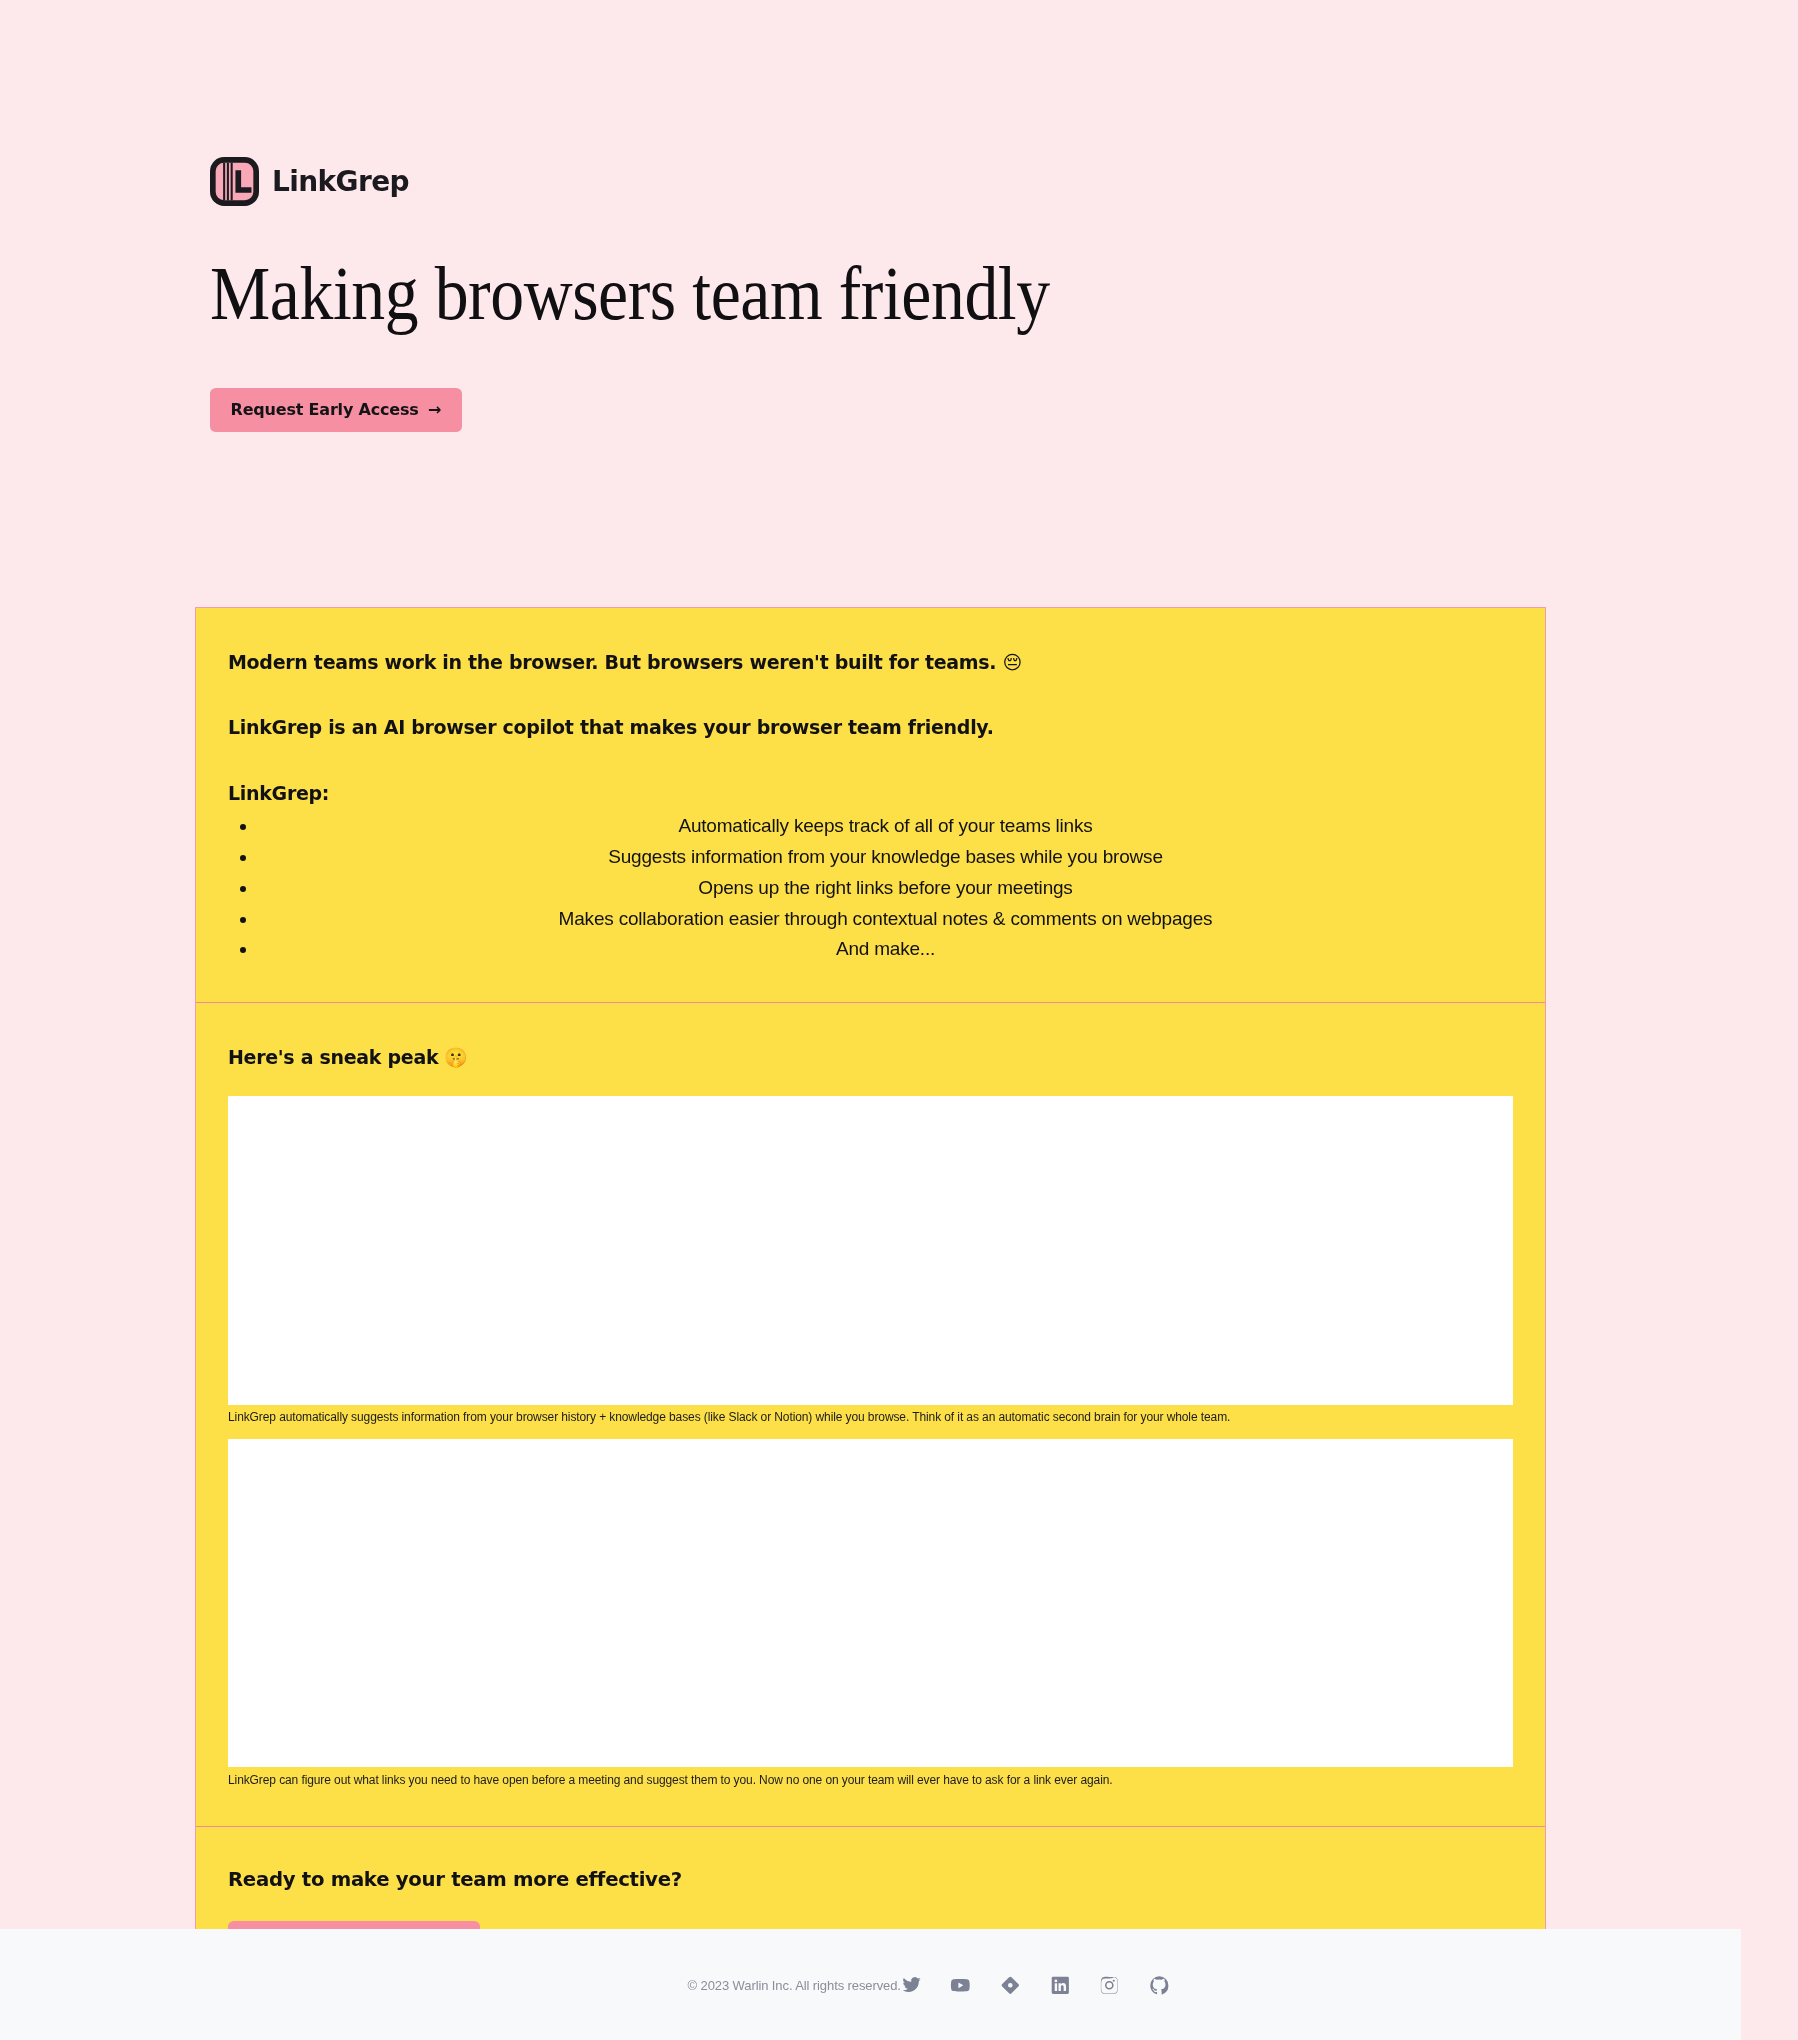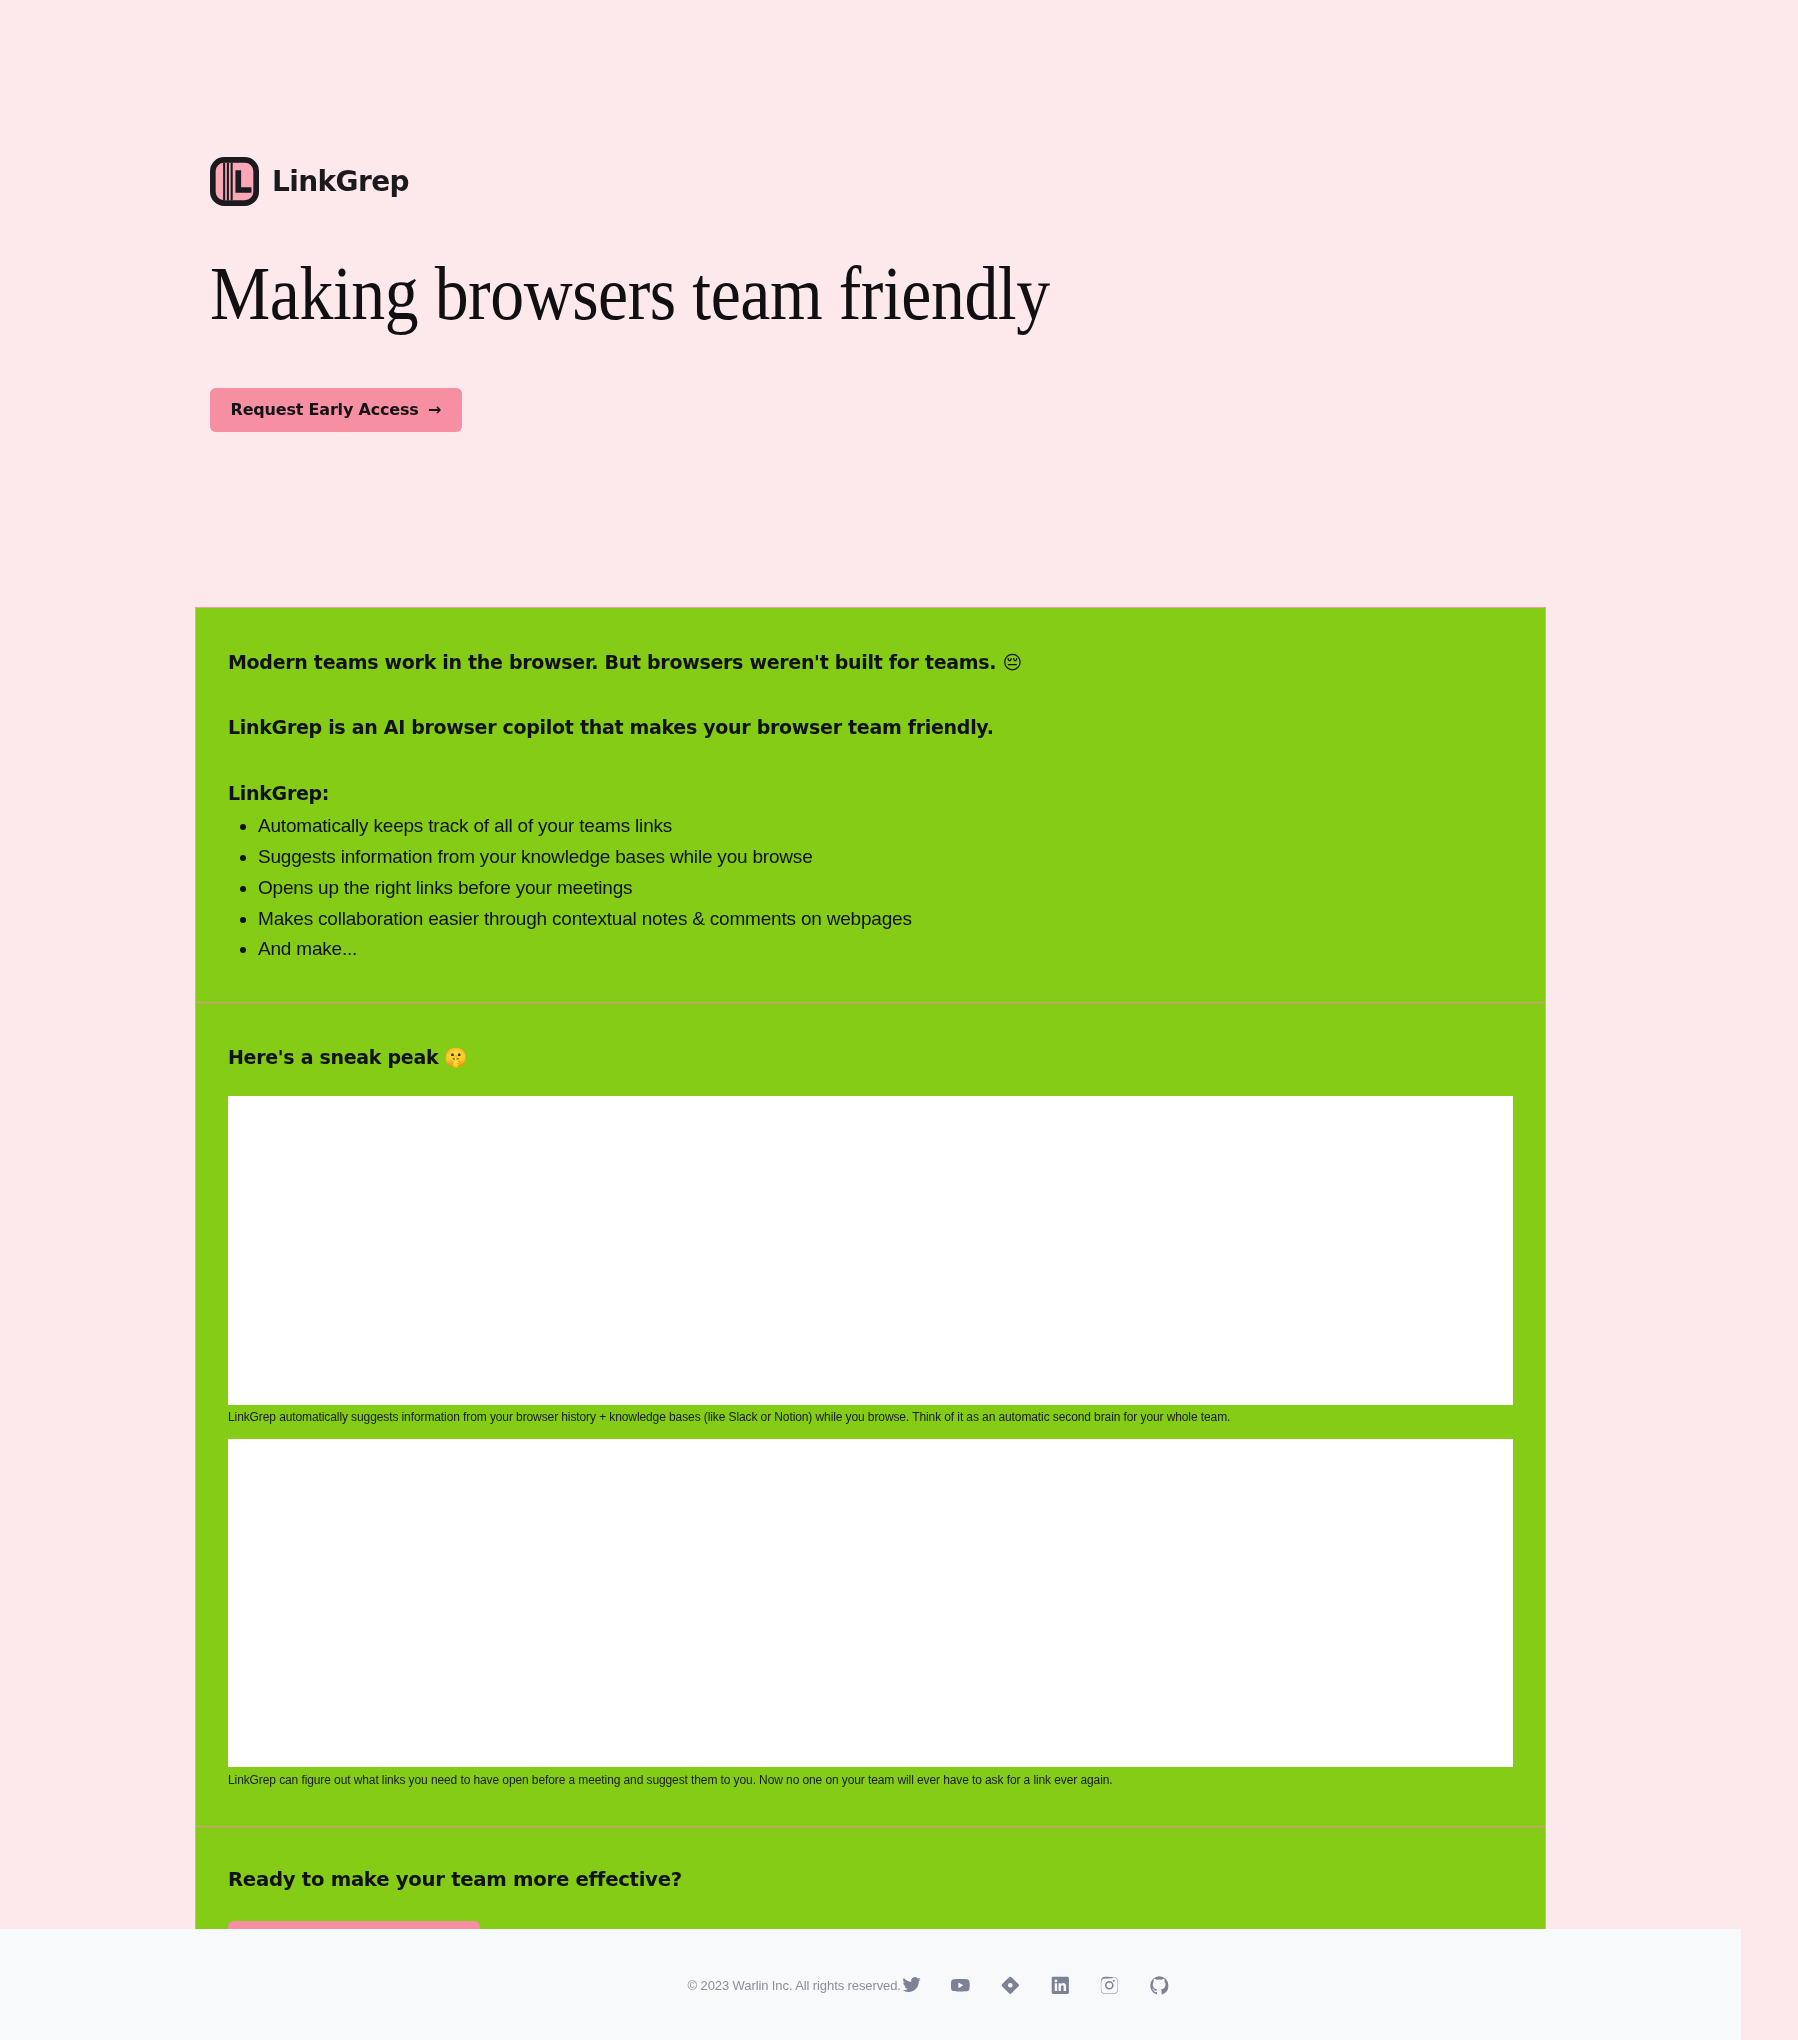--- a/index.html
+++ b/index.html
@@ -88,21 +88,21 @@
 
   .hero-cta { margin-top: 56px; }
 
   
   .card {
     position: absolute;
     left: 195px;
     right: 195px;
     top: 607px;
     bottom: 0;
-    background: #84cc16;
+    background: #fde047;
     border: 0.9px solid #F09CAB;
     border-bottom: none;
     overflow: hidden;
   }
 
   .card-section {
     padding: 41px 32px 37px 32px;
     border-bottom: 0.9px solid #EE8B9C;
   }
   .card-section:last-child { border-bottom: none; }
@@ -133,20 +133,21 @@
     color: #121115;
     letter-spacing: -0.3px;
     margin-top: 39px;
     line-height: 1.45;
   }
 
   .bullets {
     list-style: disc;
     padding-left: 30px;
     margin-top: 3.7px;
+    text-align: center;
   }
   .bullets li {
     font-size: 19px;
     font-weight: 400;
     color: #121115;
     line-height: 1.62;
     letter-spacing: -0.2px;
   }
 
   .emoji { font-family: "DejaVu Sans", sans-serif; }

